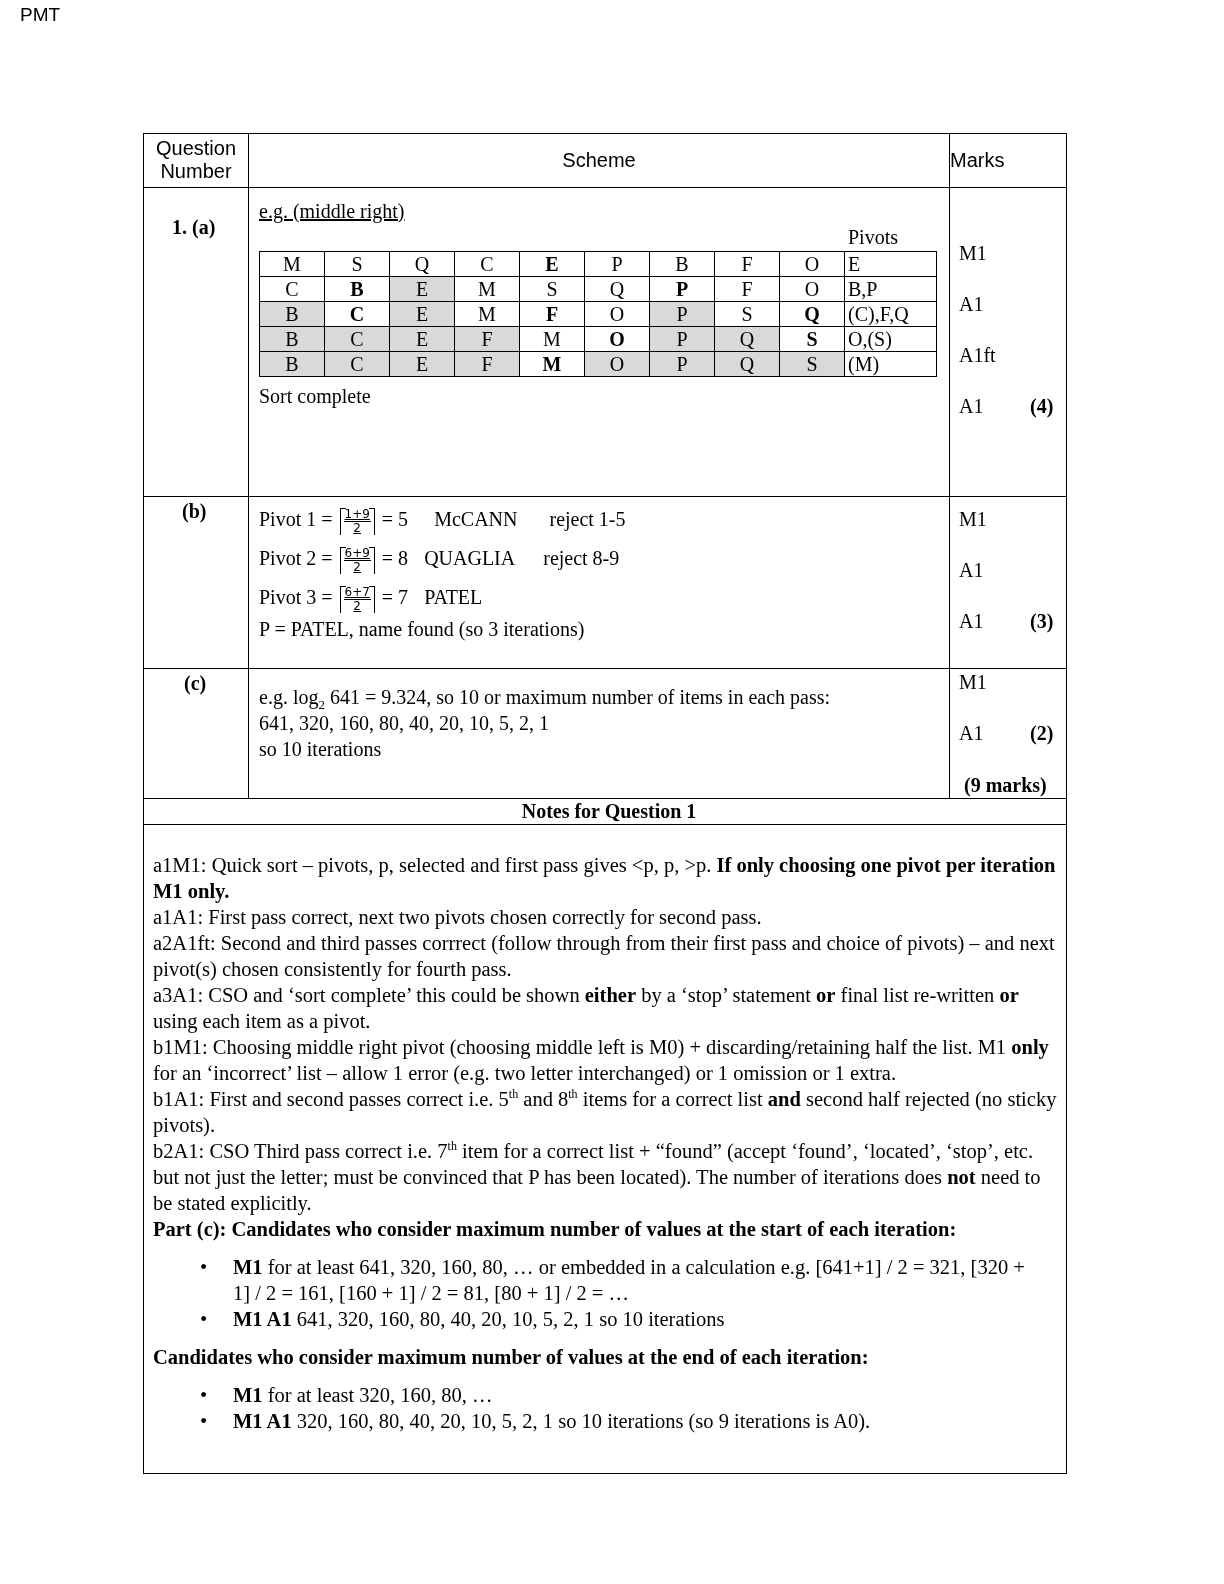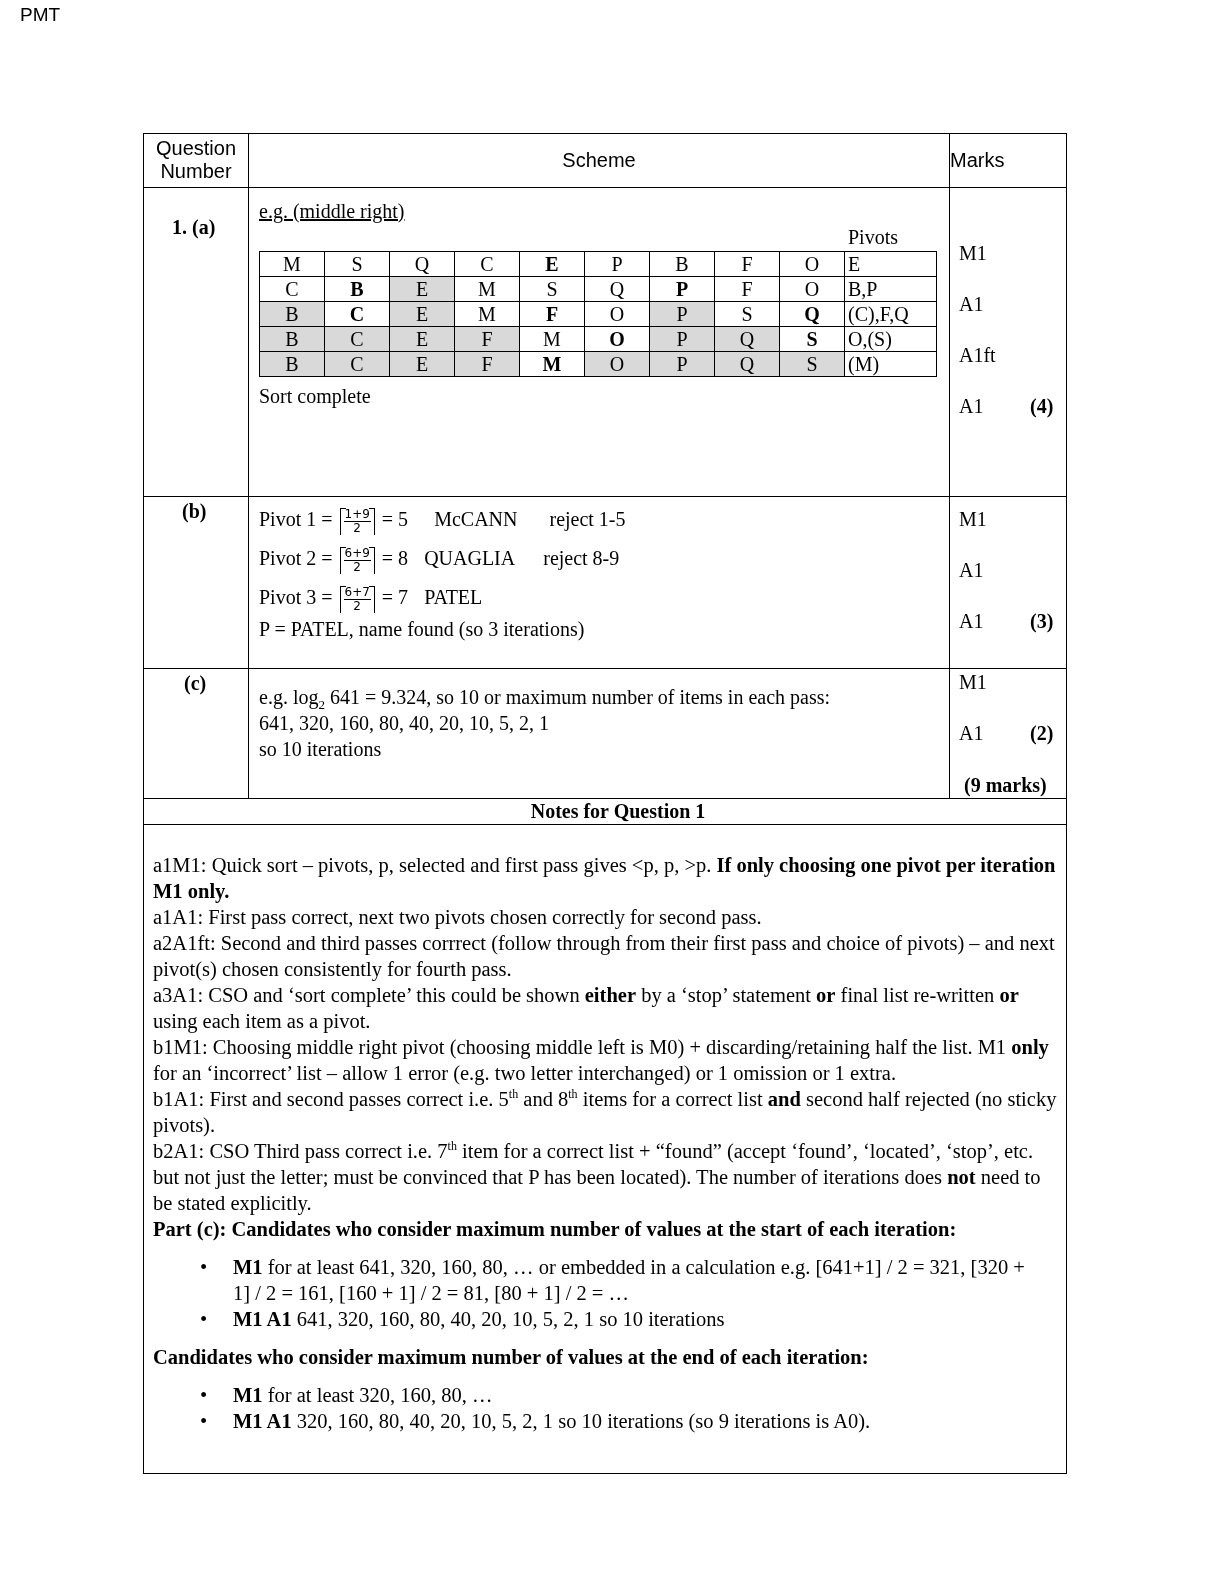--- a/index.html
+++ b/index.html
@@ -11,21 +11,21 @@
   .vline { position:absolute; width:0; border-left:1.5px solid #000; }
   .abs { position:absolute; white-space:nowrap; }
   .f20 { font-size:20px; }
   .b { font-weight:bold; }
   table.sort { position:absolute; left:115px; top:117px; border-collapse:collapse; font-size:20px; }
   table.sort td { border:1.5px solid #000; height:24px; padding:0; text-align:center; line-height:24px; }
   table.sort td.c { width:64px; }
   table.sort td.piv { width:88px; text-align:left; padding-left:3px; }
   table.sort td.sh { background:#d9d9d9; }
   table.sort td.bd { font-weight:bold; }
-  .ceil { display:inline-block; vertical-align:middle; position:relative; border-left:1.5px solid #000; border-right:1.5px solid #000; padding:0 3px; margin:0 2px; text-align:center; font-family:"DejaVu Sans", sans-serif; font-size:12px; line-height:13px; }
+  .ceil { display:inline-block; vertical-align:middle; position:relative; border-left:1.5px solid #000; border-right:1.5px solid #000; padding:0 3px; margin:0 2px; text-align:center; font-family:"DejaVu Sans", sans-serif; font-size:12px; line-height:13px;text-decoration:underline; }
   .ceil::before, .ceil::after { content:""; position:absolute; top:0; width:5px; border-top:1.5px solid #000; }
   .ceil::before { left:0; } .ceil::after { right:0; }
   .ceil .num { border-bottom:1px solid #000; padding:0 1px; }
   .notes { position:absolute; left:9px; top:718px; width:905px; font-size:20.5px; line-height:26px; }
   .notes p { margin:0; }
   .notes ul { margin:12px; padding-left:68px; list-style:none; }
   .notes li { position:relative; }
   .notes li::before { content:"\2022"; position:absolute; left:-33px; }
   sup { font-size:12px; line-height:0; }
   sub { font-size:13px; line-height:0; }
@@ -144,21 +144,21 @@
     <div><span>e.g. log</span><sub>2</sub><span> 641 = 9.324, so 10 or maximum number of items in each pass:</span></div>
     <div>641, 320, 160, 80, 40, 20, 10, 5, 2, 1</div>
     <div>so 10 iterations</div>
   </div>
 
   <div class="abs f20" style="left:815px; top:537px;">M1</div>
   <div class="abs f20" style="left:815px; top:588px;">A1</div>
   <div class="abs f20 b" style="left:886px; top:588px;">(2)</div>
   <div class="abs f20 b" style="left:820px; top:640px;">(9 marks)</div>
 
-  <div class="abs f20 b" style="left:12px; width:924px; top:666px; text-align:center;">Notes for Question 1</div>
+  <div class="abs f20 b" style="left:3px; width:924px; top:666px; text-align:center;">Notes for Question 1</div>
 
   <div class="notes">
     <p><span>a1M1: Quick sort – pivots, p, selected and first pass gives &lt;p, p, &gt;p. </span><b>If only choosing one pivot per iteration M1 only.</b></p>
     <p>a1A1: First pass correct, next two pivots chosen correctly for second pass.</p>
     <p>a2A1ft: Second and third passes corrrect (follow through from their first pass and choice of pivots) – and next pivot(s) chosen consistently for fourth pass.</p>
     <p><span>a3A1: CSO and ‘sort complete’ this could be shown </span><b>either</b><span> by a ‘stop’ statement </span><b>or</b><span> final list re-written </span><b>or</b><span> using each item as a pivot.</span></p>
     <p><span>b1M1: Choosing middle right pivot (choosing middle left is M0) + discarding/retaining half the list. M1 </span><b>only</b><span> for an ‘incorrect’ list – allow 1 error (e.g. two letter interchanged) or 1 omission or 1 extra.</span></p>
     <p><span>b1A1: First and second passes correct i.e. 5</span><sup>th</sup><span> and 8</span><sup>th</sup><span> items for a correct list </span><b>and</b><span> second half rejected (no sticky pivots).</span></p>
     <p><span>b2A1: CSO Third pass correct i.e. 7</span><sup>th</sup><span> item for a correct list + “found” (accept ‘found’, ‘located’, ‘stop’, etc. but not just the letter; must be convinced that P has been located). The number of iterations does </span><b>not</b><span> need to be stated explicitly.</span></p>
     <p class="b">Part (c): Candidates who consider maximum number of values at the start of each iteration:</p>

